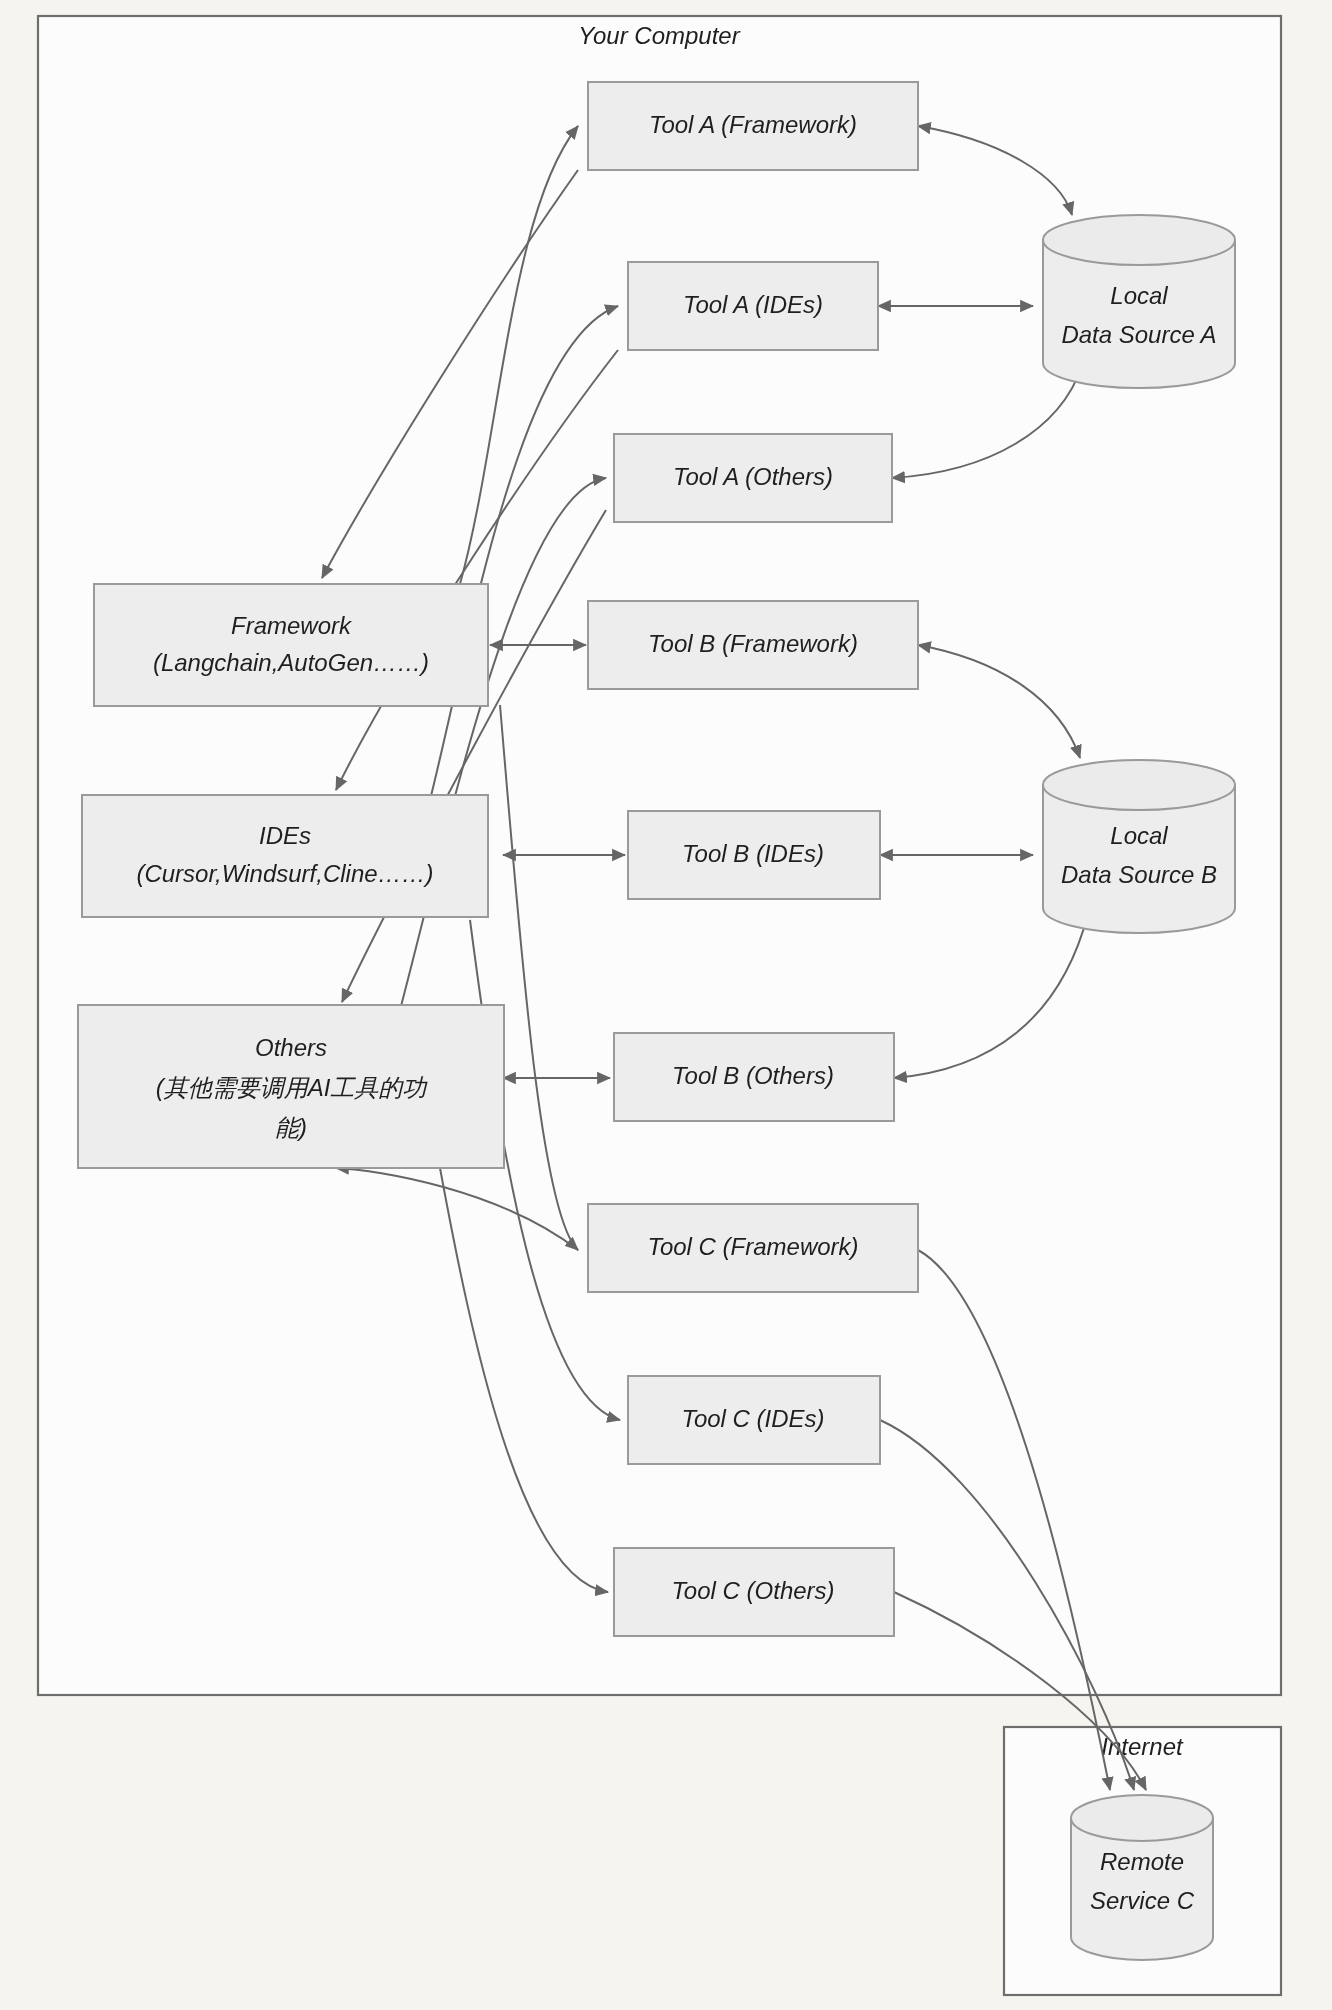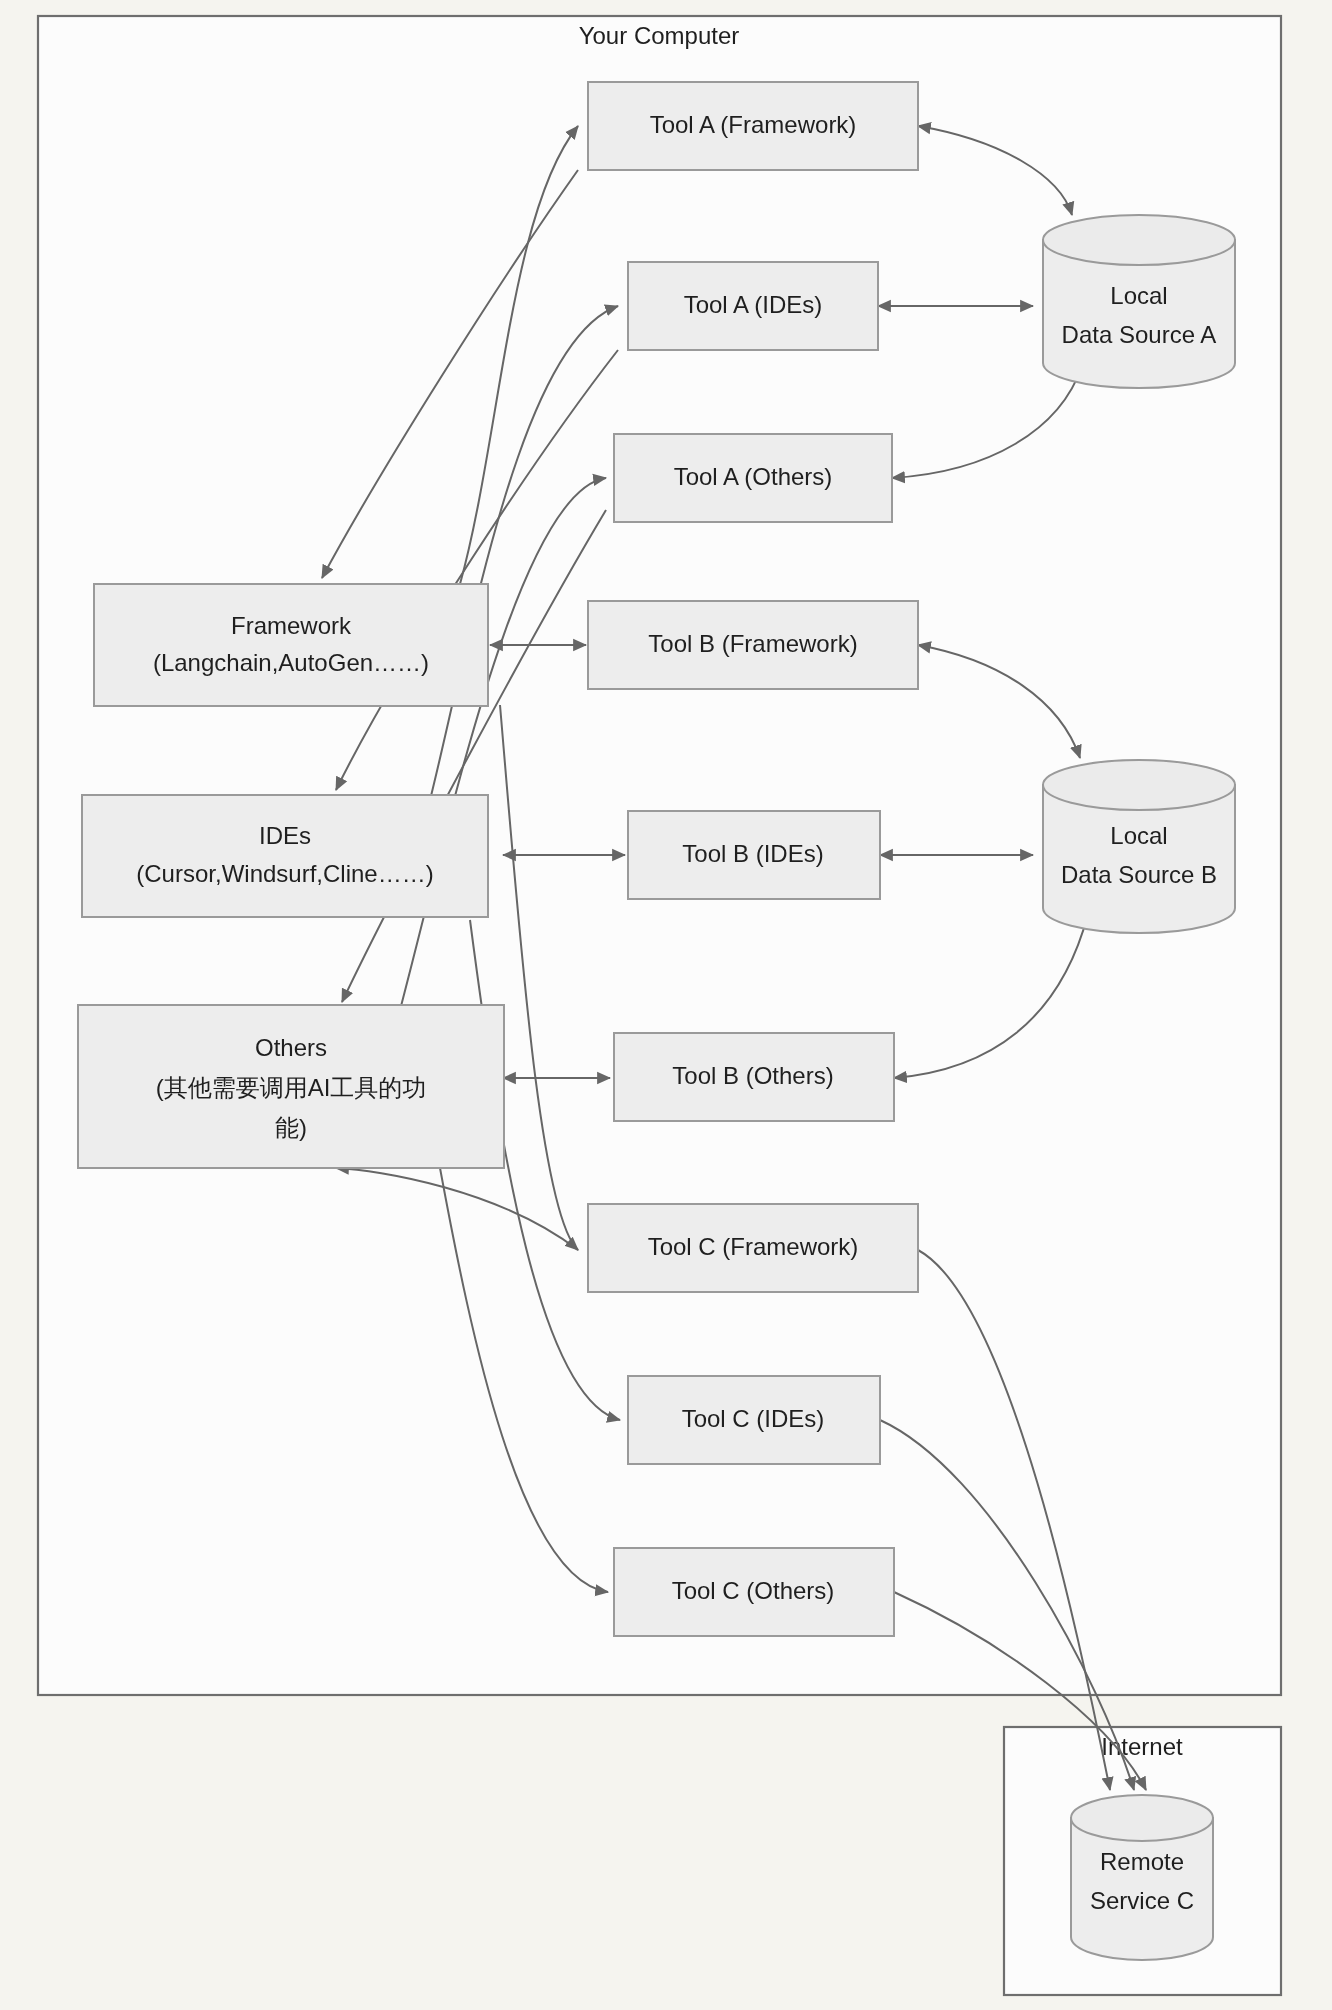--- a/index.html
+++ b/index.html
@@ -10,20 +10,21 @@
   body {
     width: 1332px;
     height: 2010px;
     font-family: "Liberation Sans", "DejaVu Sans", sans-serif;
     overflow: hidden;
   }
   #diagram-root {
     position: relative;
     width: 1332px;
     height: 1541px;
+    font-style: italic;
   }
   svg.diagram {
     display: block;
     width: 1332px;
     height: 2010px;
   }
   .container-rect {
     fill: #fcfcfc;
     stroke: #6e6e6e;
     stroke-width: 2.2;

